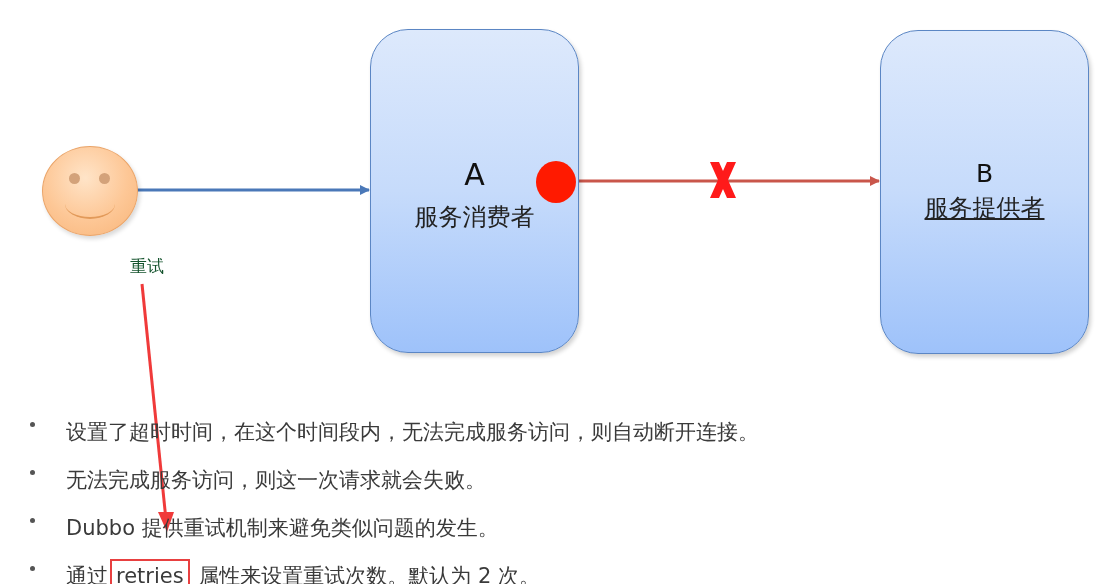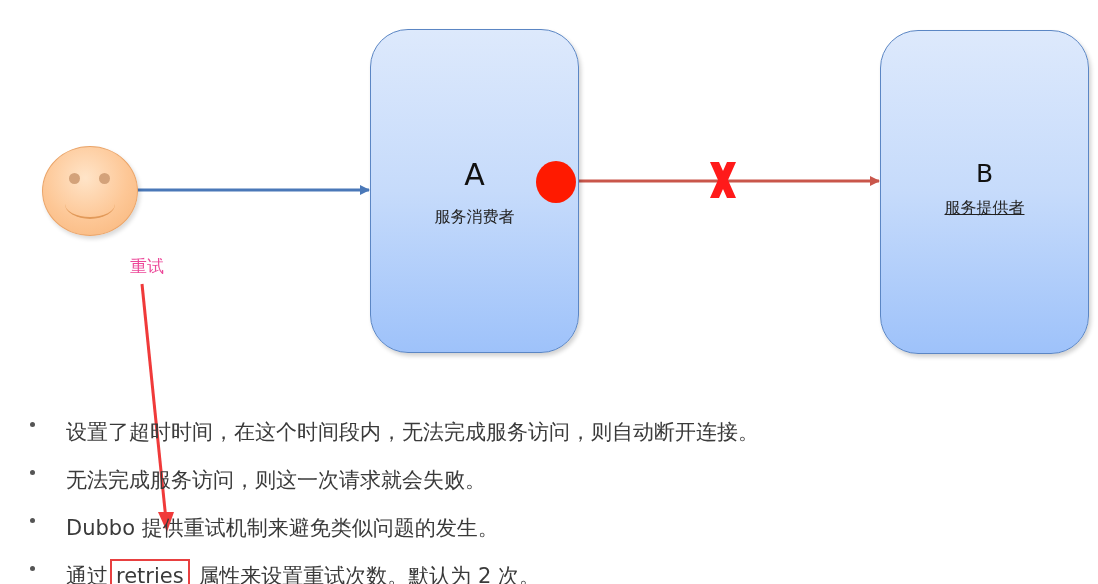--- a/index.html
+++ b/index.html
@@ -4,32 +4,32 @@
 <style>
   html,body{margin:0;padding:0;background:#ffffff;}
   body{width:1098px;height:584px;position:relative;overflow:hidden;font-family:"DejaVu Sans","Liberation Sans",sans-serif;}
   .abs{position:absolute;}
   .box{position:absolute;border:1.5px solid #5b86c4;border-radius:38px;
        background:linear-gradient(180deg,#dde9fc 0%,#c6dbfb 50%,#9ec2fa 100%);
        box-shadow:2px 3px 4px rgba(0,0,0,0.18);}
   .box-label{position:absolute;left:0;right:0;text-align:center;color:#111;}
   .box-letter{font-size:30px;line-height:34px;}
   .box-letter-b{font-size:25px;line-height:30px;}
-  .box-sub{font-size:16px;line-height:30px;color:#222;}
+  .box-sub{font-size:24px;line-height:30px;color:#222;}
   .smiley{position:absolute;left:42px;top:146px;width:94px;height:88px;border-radius:50%;
           background:radial-gradient(circle at 45% 35%,#ffe4c8 0%,#fdc796 55%,#f8b478 100%);
           border:1px solid #eaa56a;box-shadow:2px 3px 4px rgba(0,0,0,0.15);}
   .eye{position:absolute;width:11px;height:11px;border-radius:50%;background:#d3a27a;}
   .mouth{position:absolute;left:22px;top:42px;width:50px;height:28px;border-bottom:2px solid #e29a5a;border-radius:0 0 50% 50%;}
   .bullets{position:absolute;left:30px;top:405px;}
   .bullet-row{position:relative;height:48px;font-size:21px;color:#3a3a3a;line-height:40px;white-space:nowrap;}
   .dot{position:absolute;left:0;top:17px;width:5px;height:5px;border-radius:50%;background:#555;}
   .bullet-text{position:absolute;left:36px;top:7px;}
   .hl{display:inline-block;border:2.5px solid #e84040;padding:0 4px;line-height:30px;margin:0 2px;}
-  .note{position:absolute;left:130px;top:255px;color:#ec4899;font-size:17px;}
+  .note{position:absolute;left:130px;top:255px;color:#14532d;font-size:17px;}
 </style>
 </head>
 <body>
 
 <svg class="abs" style="left:0;top:0;" width="1098" height="584">
   <defs>
     <marker id="ah-blue" markerWidth="10" markerHeight="10" refX="9" refY="5" orient="auto" markerUnits="userSpaceOnUse">
       <path d="M0,0 L10,5 L0,10 z" fill="#4a78b8"></path>
     </marker>
     <marker id="ah-red" markerWidth="10" markerHeight="10" refX="9" refY="5" orient="auto" markerUnits="userSpaceOnUse">

